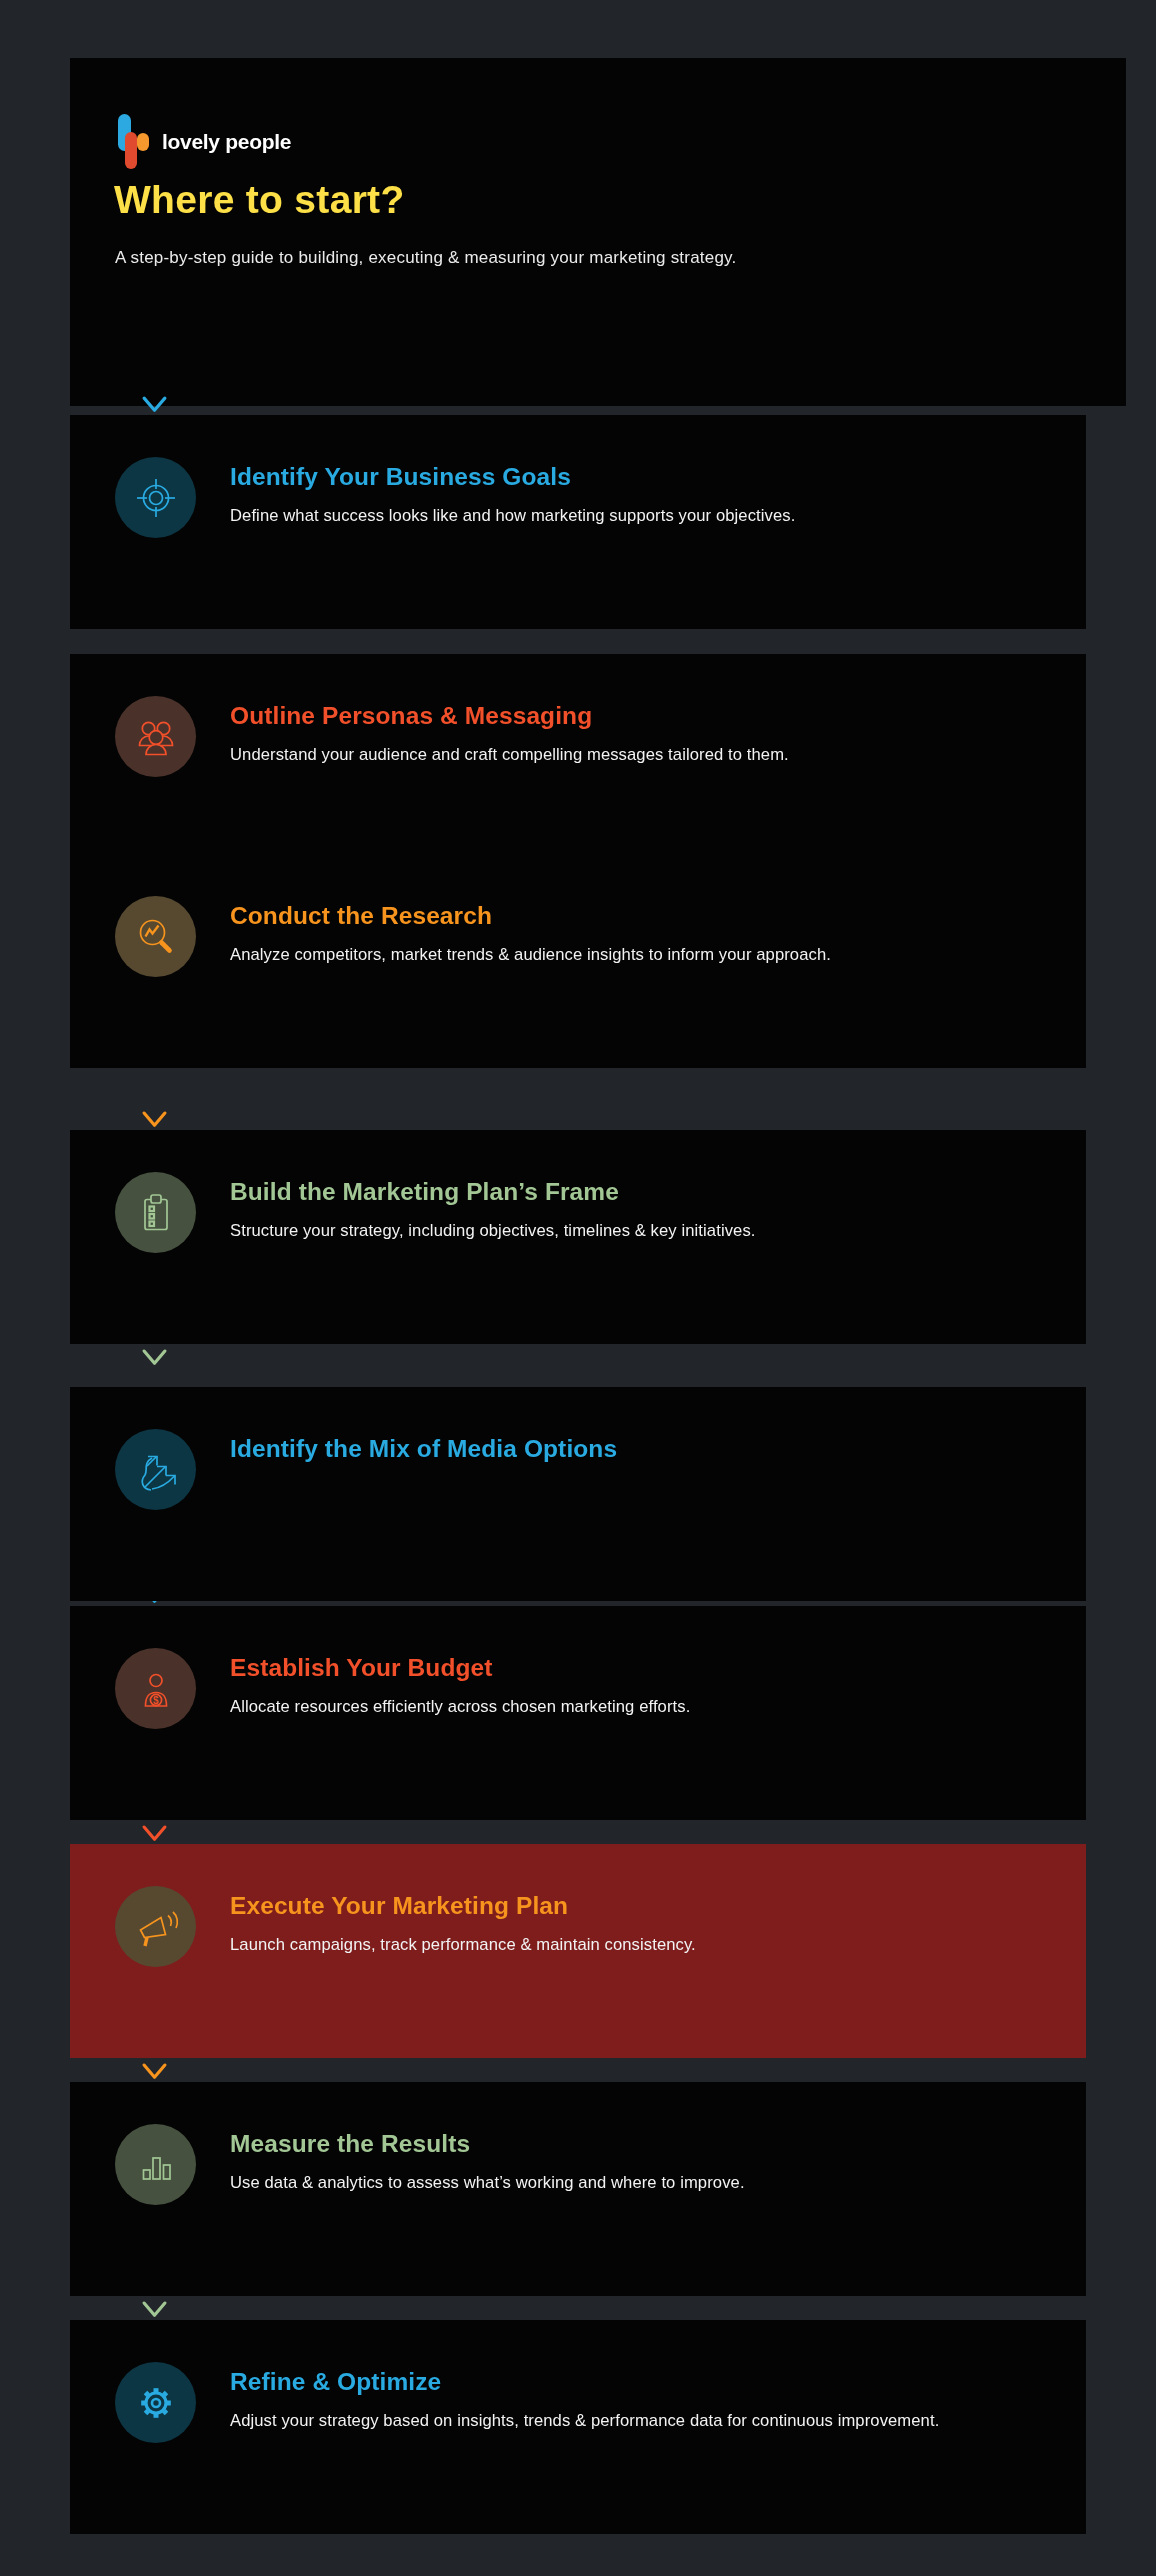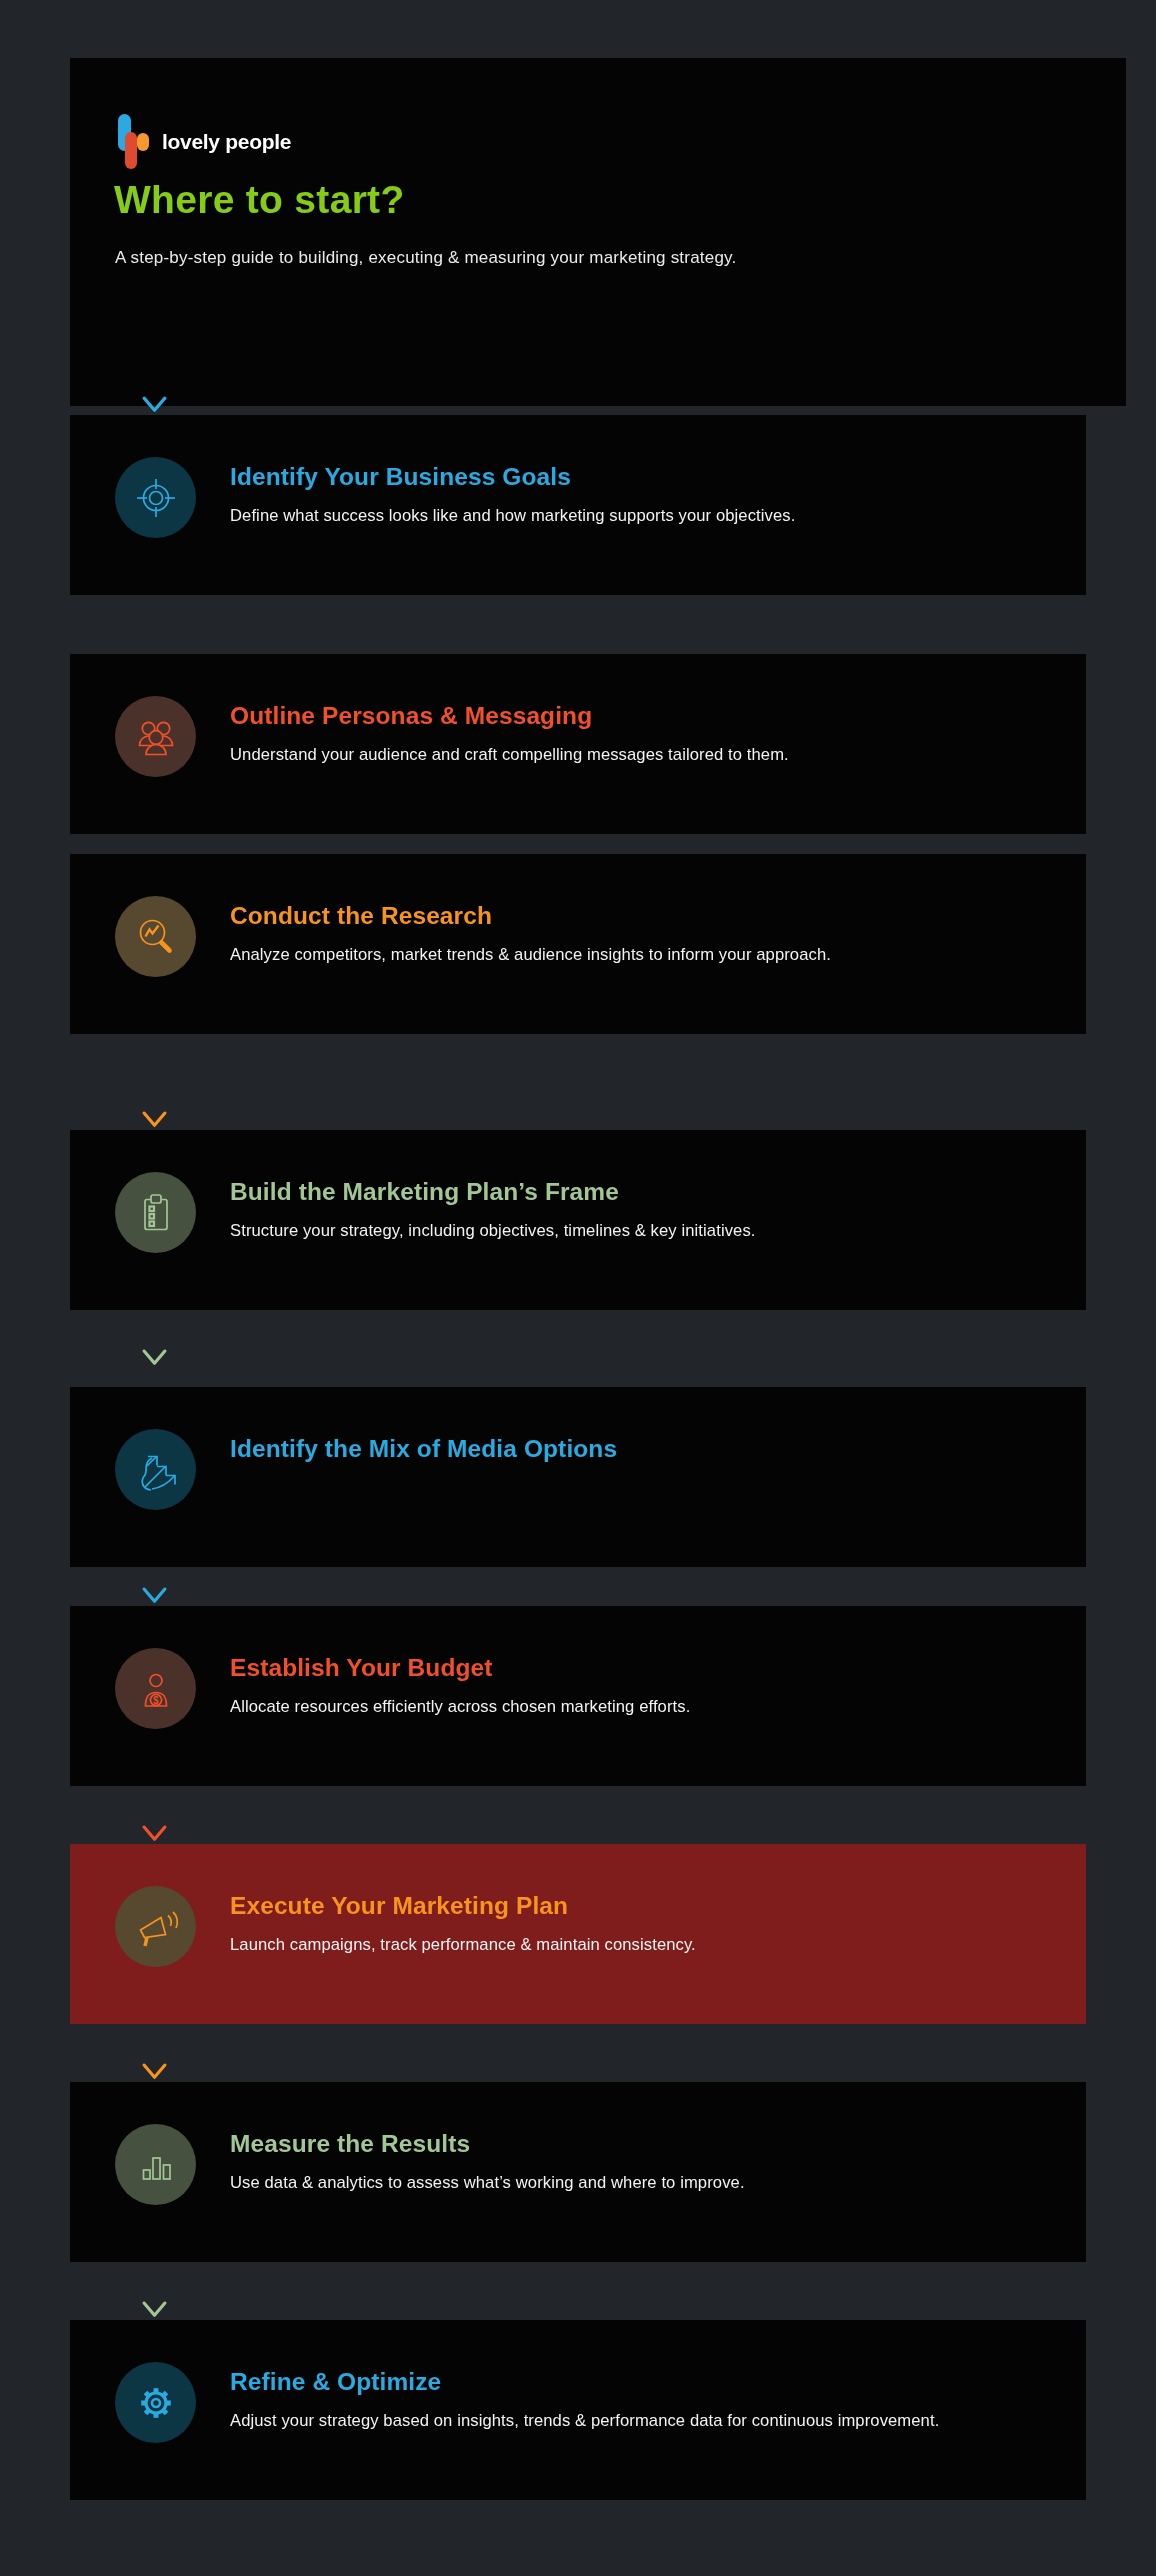--- a/index.html
+++ b/index.html
@@ -13,24 +13,24 @@
   .card{
     position:absolute;left:70px;width:1016px;background:#040404;
   }
   .header-card{top:58px;height:348px;padding-left:40px;}
   .logo-mark{position:absolute;left:47px;top:55px;width:36px;height:59px;}
   .pill{position:absolute;border-radius:613px;}
   .pill-blue{left:1.2px;top:1.2px;width:13px;height:37px;}
   .pill-orange{left:20px;top:20px;width:11.7px;height:18px;}
   .pill-red{left:8px;top:19px;width:12.3px;height:37px;}
   .brand{position:absolute;left:92px;top:72px;font-size:21px;font-weight:700;color:#ffffff;letter-spacing:-0.3px;}
-  .main-title{position:absolute;left:44px;top:120px;font-size:39px;font-weight:700;color:#84cc16;letter-spacing:0.3px;}
+  .main-title{position:absolute;left:44px;top:120px;font-size:39px;font-weight:700;color:#fde047;letter-spacing:0.3px;}
   .subtitle{position:absolute;left:45px;top:190px;font-size:17px;color:#ebebeb;letter-spacing:0.2px;}
 
-  .step-card{height:180px;}
+  .step-card{height:214px;}
   .icon-circle{
     position:absolute;left:45px;top:42px;width:81px;height:81px;border-radius:50%;
     background:var(--circle);color:var(--accent);
     display:flex;align-items:center;justify-content:center;
   }
   .glyph{width:48px;height:48px;fill:none;stroke:currentColor;stroke-width:1.7px;}
   .step-title{position:absolute;left:160px;top:48px;font-size:24.5px;font-weight:700;color:var(--accent);letter-spacing:0.1px;}
   .step-desc{position:absolute;left:160px;top:91px;font-size:16.6px;color:#f3f3f3;letter-spacing:0.1px;}
 
   .arrow-gap{position:absolute;left:141px;width:27px;}

